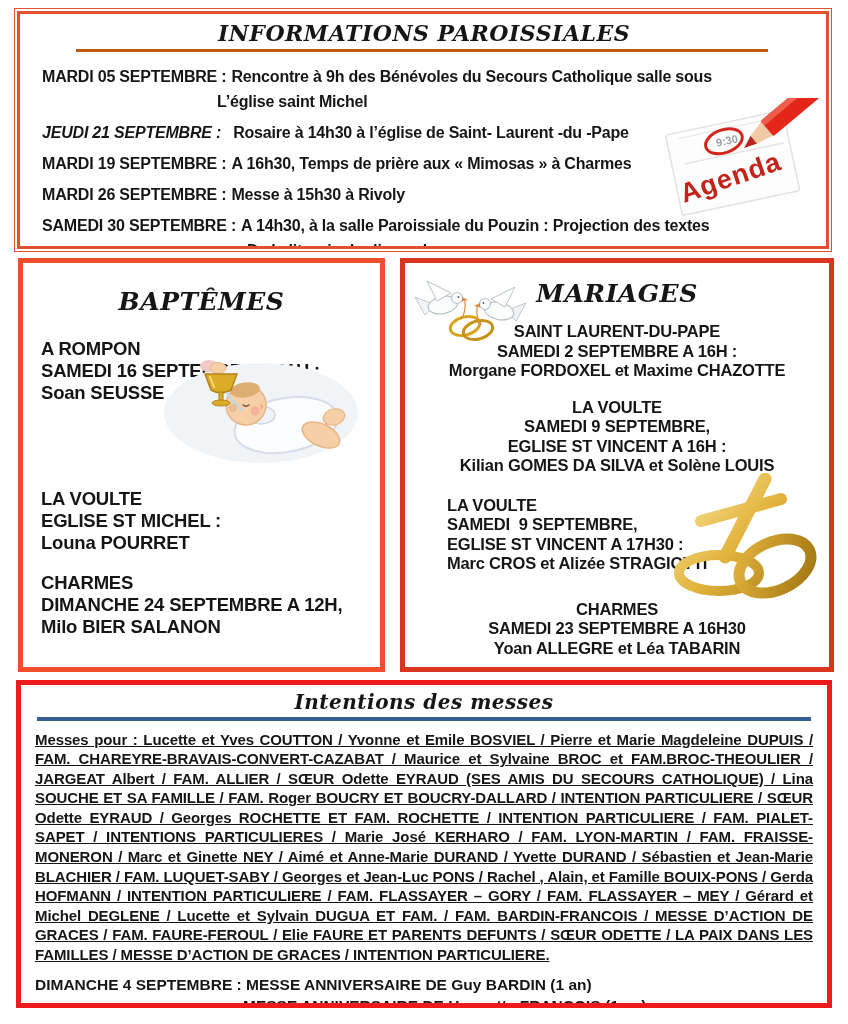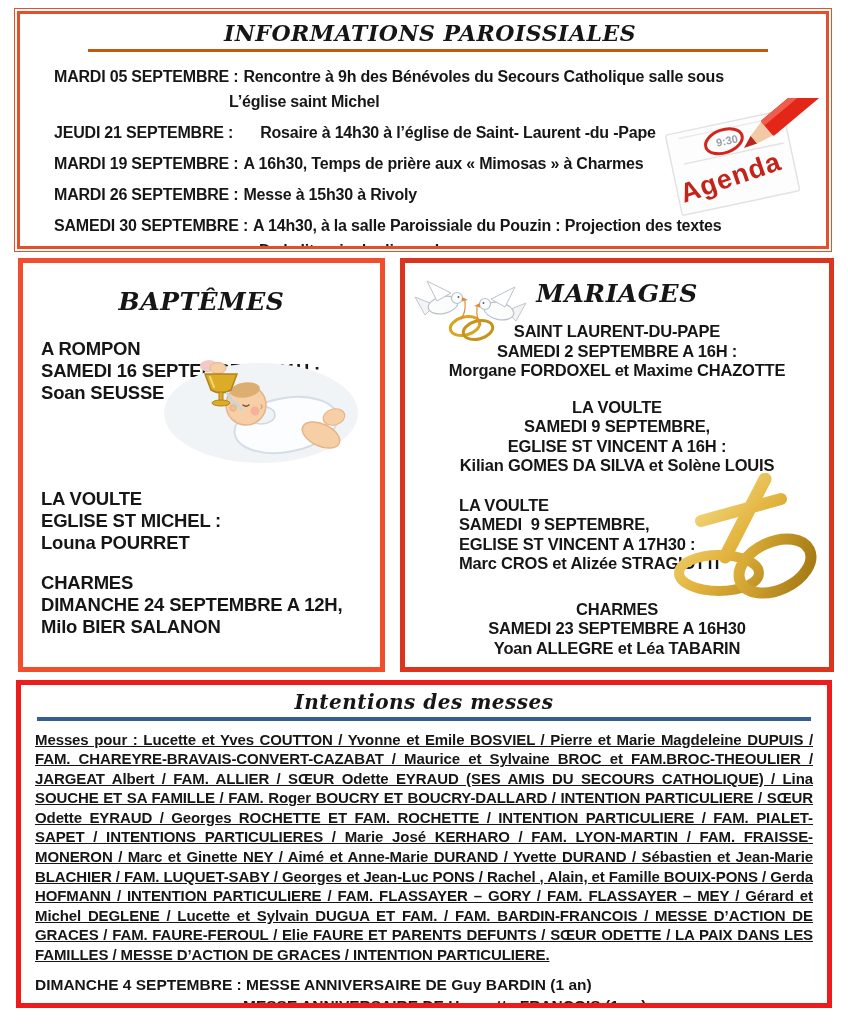--- a/index.html
+++ b/index.html
@@ -16,47 +16,47 @@
     text-align:center; letter-spacing:.5px;
   }
   
   .info-outer {
     position:absolute; left:14px; top:8px; width:818px; height:244px;
     border:1px solid var(--info_border); padding:2px; background:#fff;
   }
   .info-inner {
     width:100%; height:100%;
     border:3px solid var(--info_border);
-    position:relative; padding:6px 20px 0 34px; overflow:hidden;
+    position:relative; padding:6px 20px 0 22px; overflow:hidden;
   }
   .info-title { font-size:22px; }
   .info-rule { height:3px; background:var(--info_rule); margin:3px 38px 12px 34px; }
   .events { font-size:16px; letter-spacing:-0.2px; }
   .ev { line-height:25px; margin-bottom:6px; }
   .ev-label { margin-right:5px; }
-  .ev-label-wide { margin-right:27px; }
+  .ev-label-wide { margin-right:12px;font-style:italic; }
   .ev-cont { white-space:pre-wrap; }
   .ev-cont-0 { margin-left:175px; }
   .ev-cont-4 { margin-left:205px; }
   .agenda-art { position:absolute; right:6px; top:84px; }
   
   .baptemes-box {
     position:absolute; left:18px; top:258px; width:367px; height:414px;
     border:5px solid var(--baptemes_border); padding:12px 18px; overflow:hidden;
   }
   .baptemes-title { font-size:25px; margin-top:12px; }
   .b-entry { font-size:18.5px; line-height:22px; letter-spacing:-0.2px; }
   .b-entry > div { white-space:pre-wrap; }
   .b-entry-0 { margin-top:22px; }
   .b-entry-1 { margin-top:84px; }
   .b-entry-2 { margin-top:18px; }
   .baby-art { position:absolute; left:138px; top:90px; }
   .mariages-box {
     position:absolute; left:400px; top:258px; width:434px; height:414px;
-    border:5px solid var(--mariages_border); padding:0 24px; overflow:hidden;
+    border:5px solid var(--mariages_border); padding:0 12px; overflow:hidden;
   }
   .mariages-title { font-size:25px; margin-top:16px; }
   .m-entry { font-size:16.5px; line-height:19.5px; letter-spacing:-0.2px; }
   .m-entry > div { white-space:pre-wrap; }
   .m-center { text-align:center; }
   .m-left { text-align:left; padding-left:30px; }
   .m-entry-0 { margin-top:14px; }
   .m-entry-1 { margin-top:17px; }
   .m-entry-2 { margin-top:20px; }
   .m-entry-3 { margin-top:26px; }

